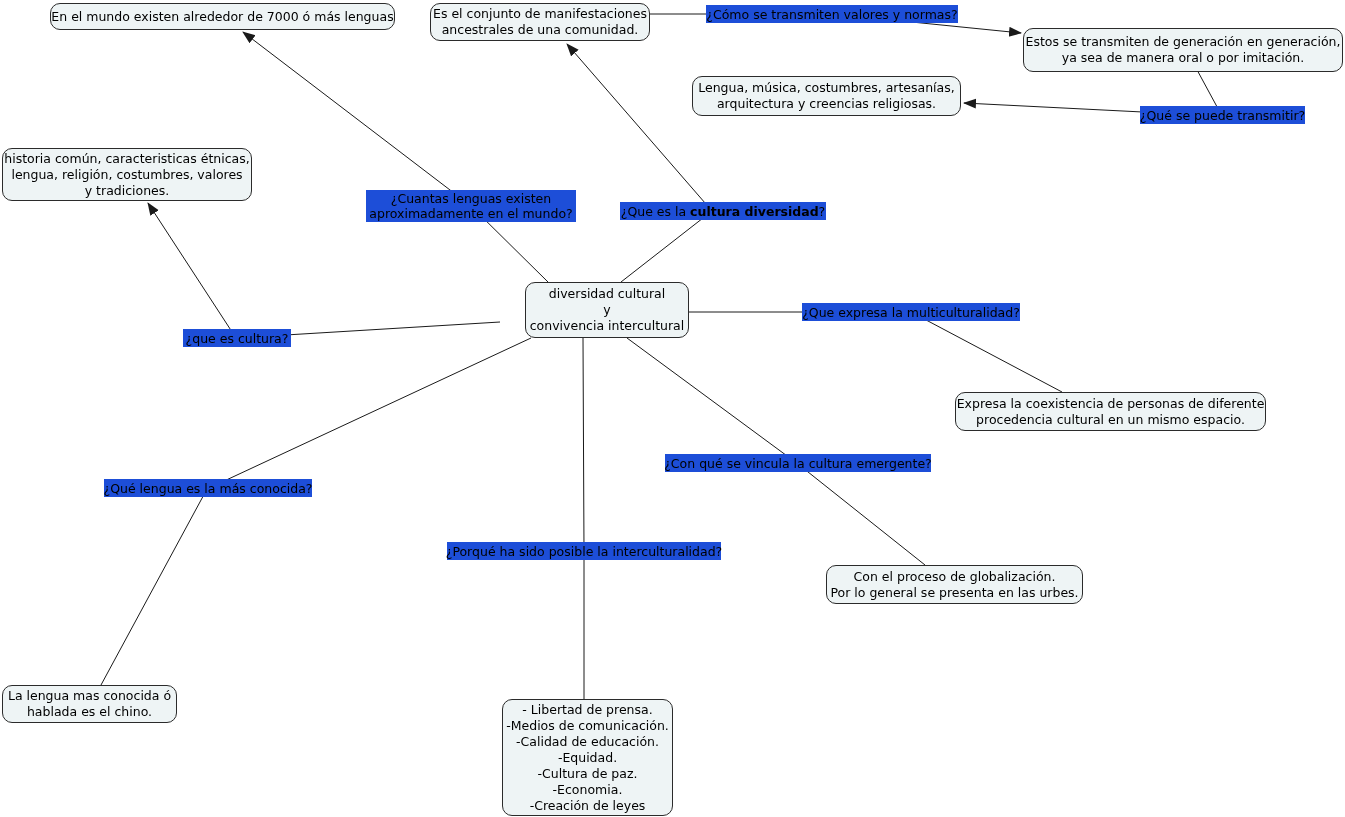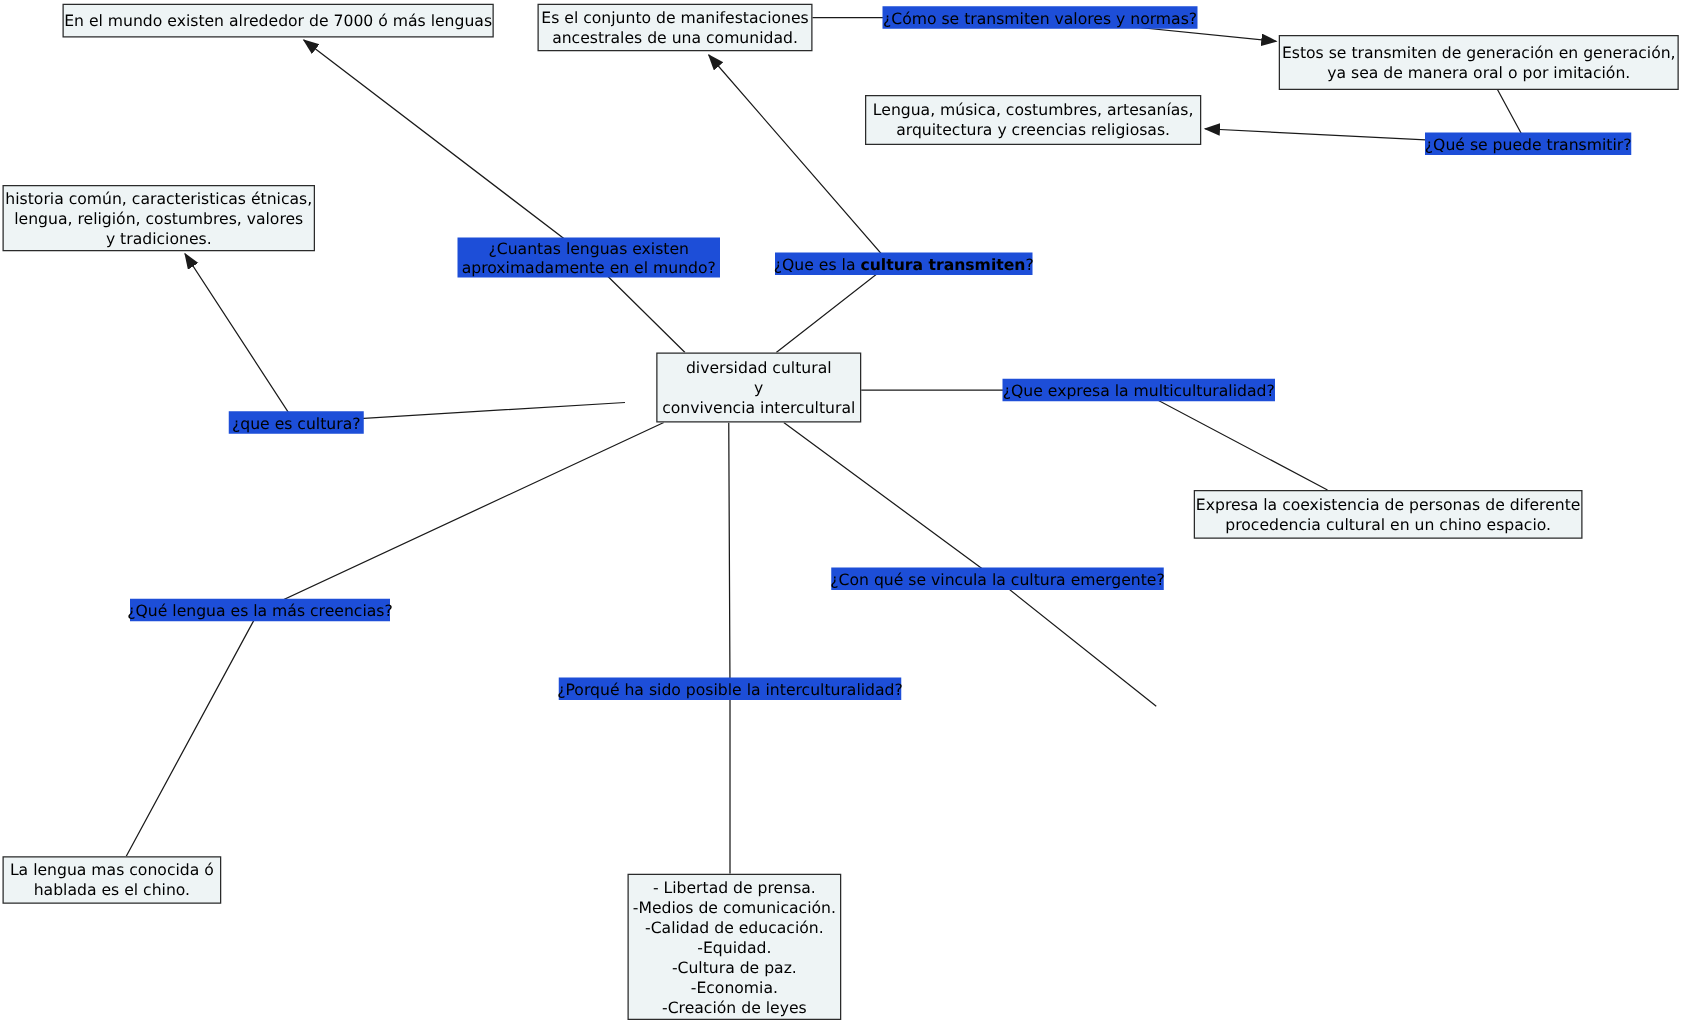--- a/index.html
+++ b/index.html
@@ -22,21 +22,21 @@
     left: 0;
     top: 0;
     width: 1345px;
     height: 817px;
   }
   .node {
     position: absolute;
     box-sizing: border-box;
     background: #eef4f5;
     border: 1px solid #2b2b2b;
-    border-radius: 0;
+    border-radius: 10px;
     display: flex;
     align-items: center;
     justify-content: center;
     text-align: center;
     white-space: pre;
     line-height: 16px;
     padding: 2px 6px;
   }
   .link-label {
     position: absolute;
@@ -103,34 +103,34 @@
 
     <polyline points="531,338 207,489 101,685" fill="none" stroke="#1a1a1a" stroke-width="1"></polyline>
 
     <polyline points="583,338 584,552 584,699" fill="none" stroke="#1a1a1a" stroke-width="1"></polyline>
   </svg>
 
   <div class="link-label" id="l-cuantas">¿Cuantas lenguas existen
 aproximadamente en el mundo?</div>
 
   <div class="link-label" id="l-tradicional">
-    <span>¿Que es la </span><span class="bold">cultura transmiten</span><span>?</span>
+    <span>¿Que es la </span><span class="bold">cultura diversidad</span><span>?</span>
   </div>
 
   <div class="link-label" id="l-como">¿Cómo se transmiten valores y normas?</div>
 
   <div class="link-label" id="l-transmitir">¿Qué se puede transmitir?</div>
 
   <div class="link-label" id="l-quecultura">¿que es cultura?</div>
 
   <div class="link-label" id="l-multicultural">¿Que expresa la multiculturalidad?</div>
 
   <div class="link-label" id="l-emergente">¿Con qué se vincula la cultura emergente?</div>
 
-  <div class="link-label" id="l-quelengua">¿Qué lengua es la más creencias?</div>
+  <div class="link-label" id="l-quelengua">¿Qué lengua es la más conocida?</div>
 
   <div class="link-label" id="l-porque">¿Porqué ha sido posible la interculturalidad?</div>
 
   <div class="node" id="n-lenguas7000">En el mundo existen alrededor de 7000 ó más lenguas</div>
 
   <div class="node" id="n-manifestaciones">Es el conjunto de manifestaciones
 ancestrales de una comunidad.</div>
 
   <div class="node" id="n-generacion">Estos se transmiten de generación en generación,
 ya sea de manera oral o por imitación.</div>
@@ -140,22 +140,24 @@
 
   <div class="node" id="n-historia">historia común, caracteristicas étnicas,
 lengua, religión, costumbres, valores
 y tradiciones.</div>
 
   <div class="node" id="n-central">diversidad cultural
 y
 convivencia intercultural</div>
 
   <div class="node" id="n-expresa">Expresa la coexistencia de personas de diferente
-procedencia cultural en un chino espacio.</div>
+procedencia cultural en un mismo espacio.</div>
 
+  <div class="node" id="n-globalizacion">Con el proceso de globalización.
+Por lo general se presenta en las urbes.</div>
 
   <div class="node" id="n-chino">La lengua mas conocida ó
 hablada es el chino.</div>
 
   <div class="node" id="n-libertad">- Libertad de prensa.
 -Medios de comunicación.
 -Calidad de educación.
 -Equidad.
 -Cultura de paz.
 -Economia.

